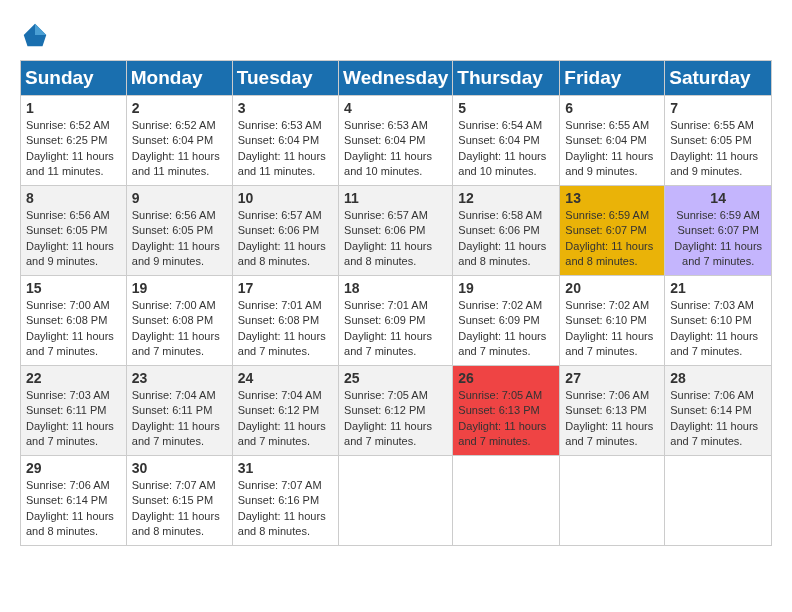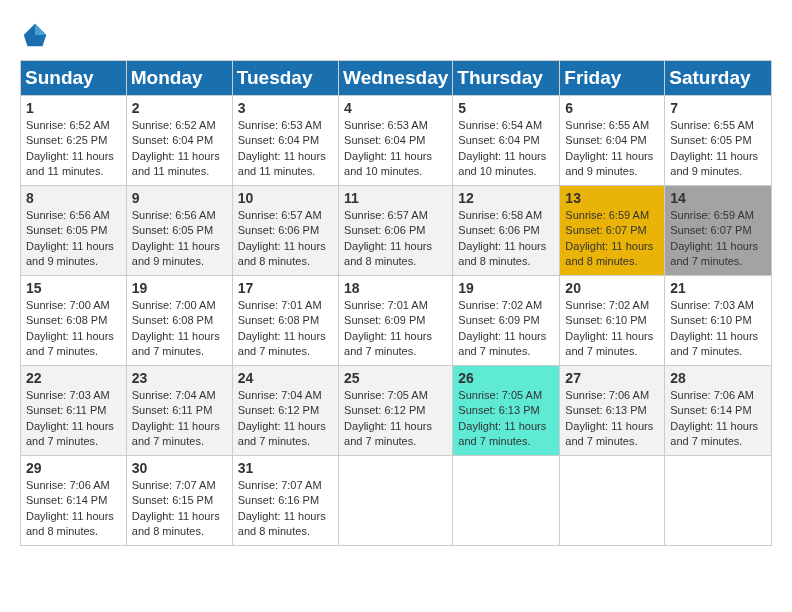--- a/index.html
+++ b/index.html
@@ -220,21 +220,21 @@
           </div>
         </td>
         <td style="background-color: #eab308;">
           <span class="day-number">13</span>
           <div class="day-info">
             <span>Sunrise: 6:59 AM</span><br>
             <span>Sunset: 6:07 PM</span><br>
             <span>Daylight: 11 hours and 8 minutes.</span>
           </div>
         </td>
-        <td style="background-color: #a3a3a3;">
+        <td style="background-color: #c4b5fd; text-align: center;">
           <span class="day-number">14</span>
           <div class="day-info">
             <span>Sunrise: 6:59 AM</span><br>
             <span>Sunset: 6:07 PM</span><br>
             <span>Daylight: 11 hours and 7 minutes.</span>
           </div>
         </td>
       </tr>
       <tr>
         <td>
@@ -320,21 +320,21 @@
           </div>
         </td>
         <td style="background-color: rgb(242, 242, 242); margin-top: 20px;">
           <span class="day-number">25</span>
           <div class="day-info">
             <span>Sunrise: 7:05 AM</span><br>
             <span>Sunset: 6:12 PM</span><br>
             <span>Daylight: 11 hours and 7 minutes.</span>
           </div>
         </td>
-        <td style="background-color: #5eead4;">
+        <td style="background-color: #ef4444;">
           <span class="day-number">26</span>
           <div class="day-info">
             <span>Sunrise: 7:05 AM</span><br>
             <span>Sunset: 6:13 PM</span><br>
             <span>Daylight: 11 hours and 7 minutes.</span>
           </div>
         </td>
         <td style="background-color: rgb(242, 242, 242);">
           <span class="day-number">27</span>
           <div class="day-info">

